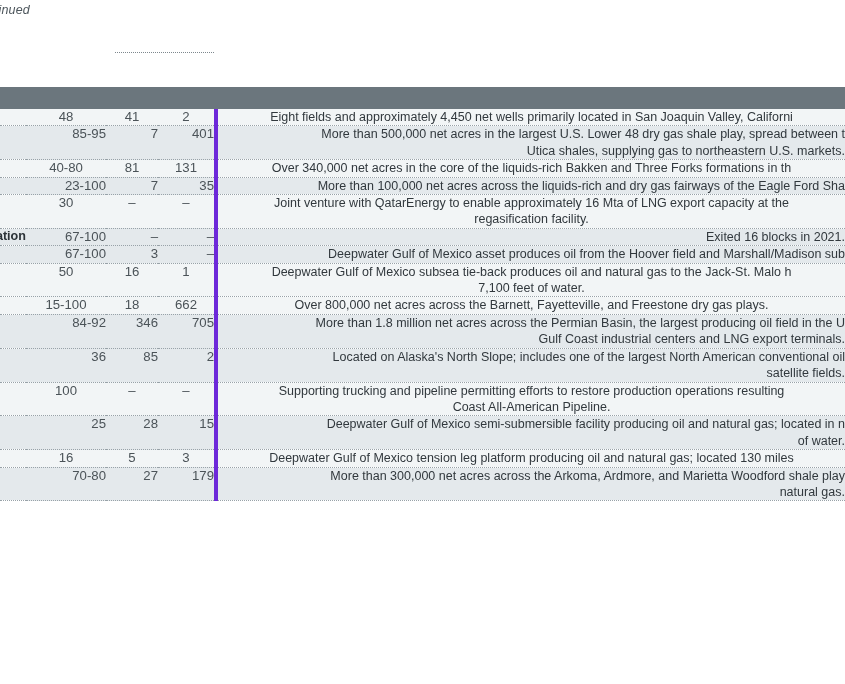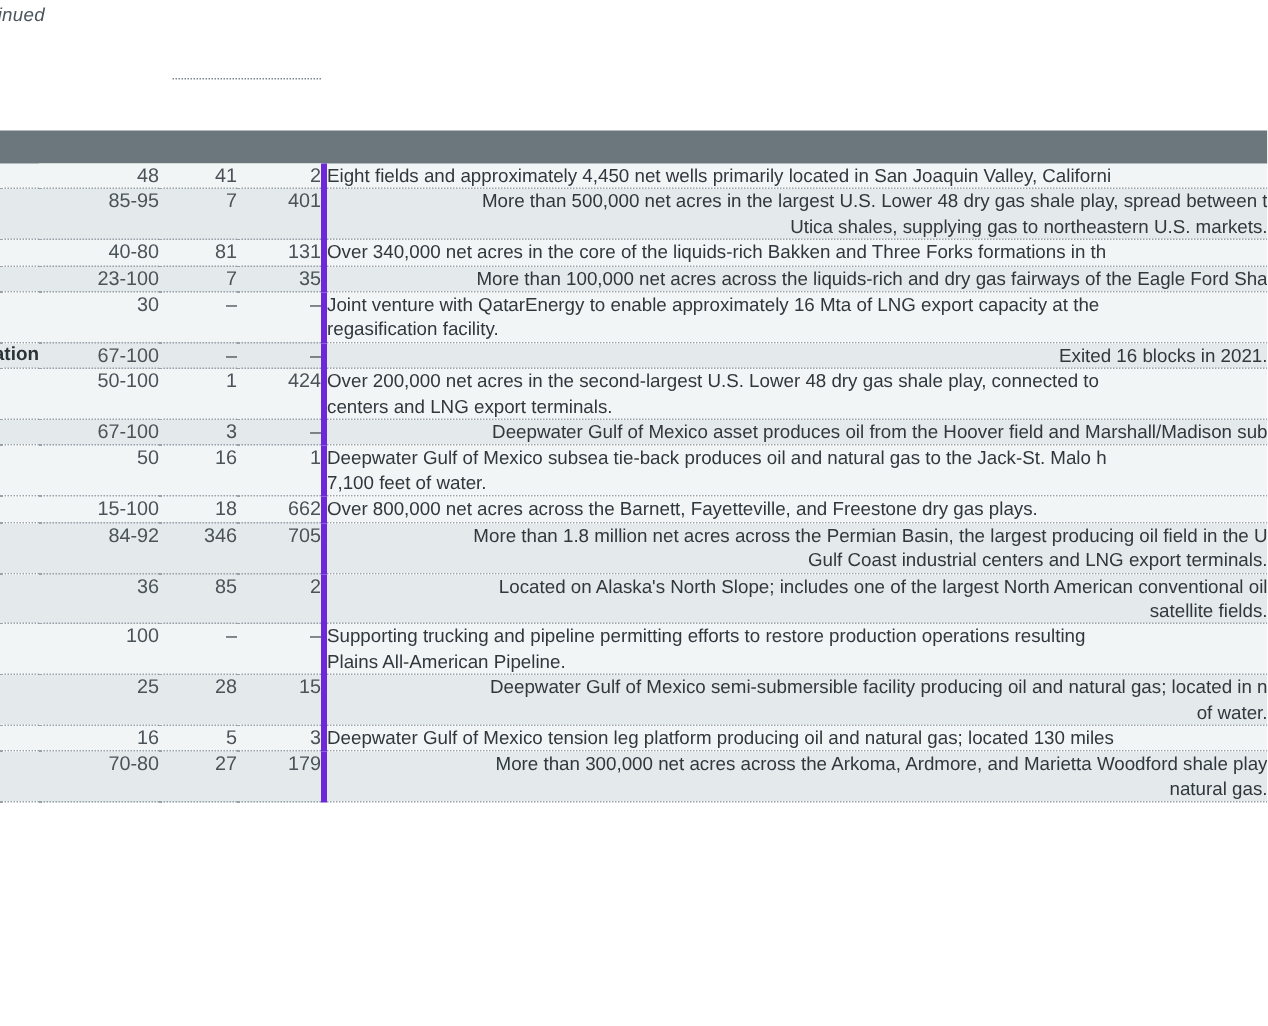--- a/index.html
+++ b/index.html
@@ -67,21 +67,21 @@
     width: 845px;
     border-collapse: collapse;
     table-layout: fixed;
   }
   .tbl col.c-label { width: 26px; }
   .tbl col.c-wi    { width: 80px; }
   .tbl col.c-liq   { width: 52px; }
   .tbl col.c-gas   { width: 58px; }
   .tbl col.c-desc  { width: 629px; }
 
-  .tbl tr.band-a td { background: #f2f5f6; }
+  .tbl tr.band-a td { background: #f2f5f6; text-align: center; }
   .tbl tr.band-b td { background: #e4e9ec; text-align: right; }
 
   .tbl td {
     padding: 0;
     vertical-align: top;
     border-bottom: 1px dotted #98a2a8;
   }
 
   .cell-label {
     font-size: 12.6px;
@@ -175,27 +175,20 @@
           <td class="cell-num">–</td>
           <td class="cell-desc"><span>Joint venture with QatarEnergy to enable approximately 16 Mta of LNG export capacity at the</span><span class="l2">regasification facility.</span></td>
         </tr>
         <tr class="band-b">
           <td class="cell-label">ation</td>
           <td class="cell-num">67-100</td>
           <td class="cell-num">–</td>
           <td class="cell-num">–</td>
           <td class="cell-desc"><span>Exited 16 blocks in 2021.</span></td>
         </tr>
-        <tr class="band-a">
-          <td class="cell-label"></td>
-          <td class="cell-num">50-100</td>
-          <td class="cell-num">1</td>
-          <td class="cell-num">424</td>
-          <td class="cell-desc"><span>Over 200,000 net acres in the second-largest U.S. Lower 48 dry gas shale play, connected to</span><span class="l2">centers and LNG export terminals.</span></td>
-        </tr>
         <tr class="band-b">
           <td class="cell-label"></td>
           <td class="cell-num">67-100</td>
           <td class="cell-num">3</td>
           <td class="cell-num">–</td>
           <td class="cell-desc"><span>Deepwater Gulf of Mexico asset produces oil from the Hoover field and Marshall/Madison sub</span></td>
         </tr>
         <tr class="band-a">
           <td class="cell-label"></td>
           <td class="cell-num">50</td>
@@ -222,21 +215,21 @@
           <td class="cell-num">36</td>
           <td class="cell-num">85</td>
           <td class="cell-num">2</td>
           <td class="cell-desc"><span>Located on Alaska's North Slope; includes one of the largest North American conventional oil</span><span class="l2">satellite fields.</span></td>
         </tr>
         <tr class="band-a">
           <td class="cell-label"></td>
           <td class="cell-num">100</td>
           <td class="cell-num">–</td>
           <td class="cell-num">–</td>
-          <td class="cell-desc"><span>Supporting trucking and pipeline permitting efforts to restore production operations resulting</span><span class="l2">Plains All-American Pipeline.</span></td>
+          <td class="cell-desc"><span>Supporting trucking and pipeline permitting efforts to restore production operations resulting</span><span class="l2">Coast All-American Pipeline.</span></td>
         </tr>
         <tr class="band-b">
           <td class="cell-label"></td>
           <td class="cell-num">25</td>
           <td class="cell-num">28</td>
           <td class="cell-num">15</td>
           <td class="cell-desc"><span>Deepwater Gulf of Mexico semi-submersible facility producing oil and natural gas; located in n</span><span class="l2">of water.</span></td>
         </tr>
         <tr class="band-a">
           <td class="cell-label"></td>

